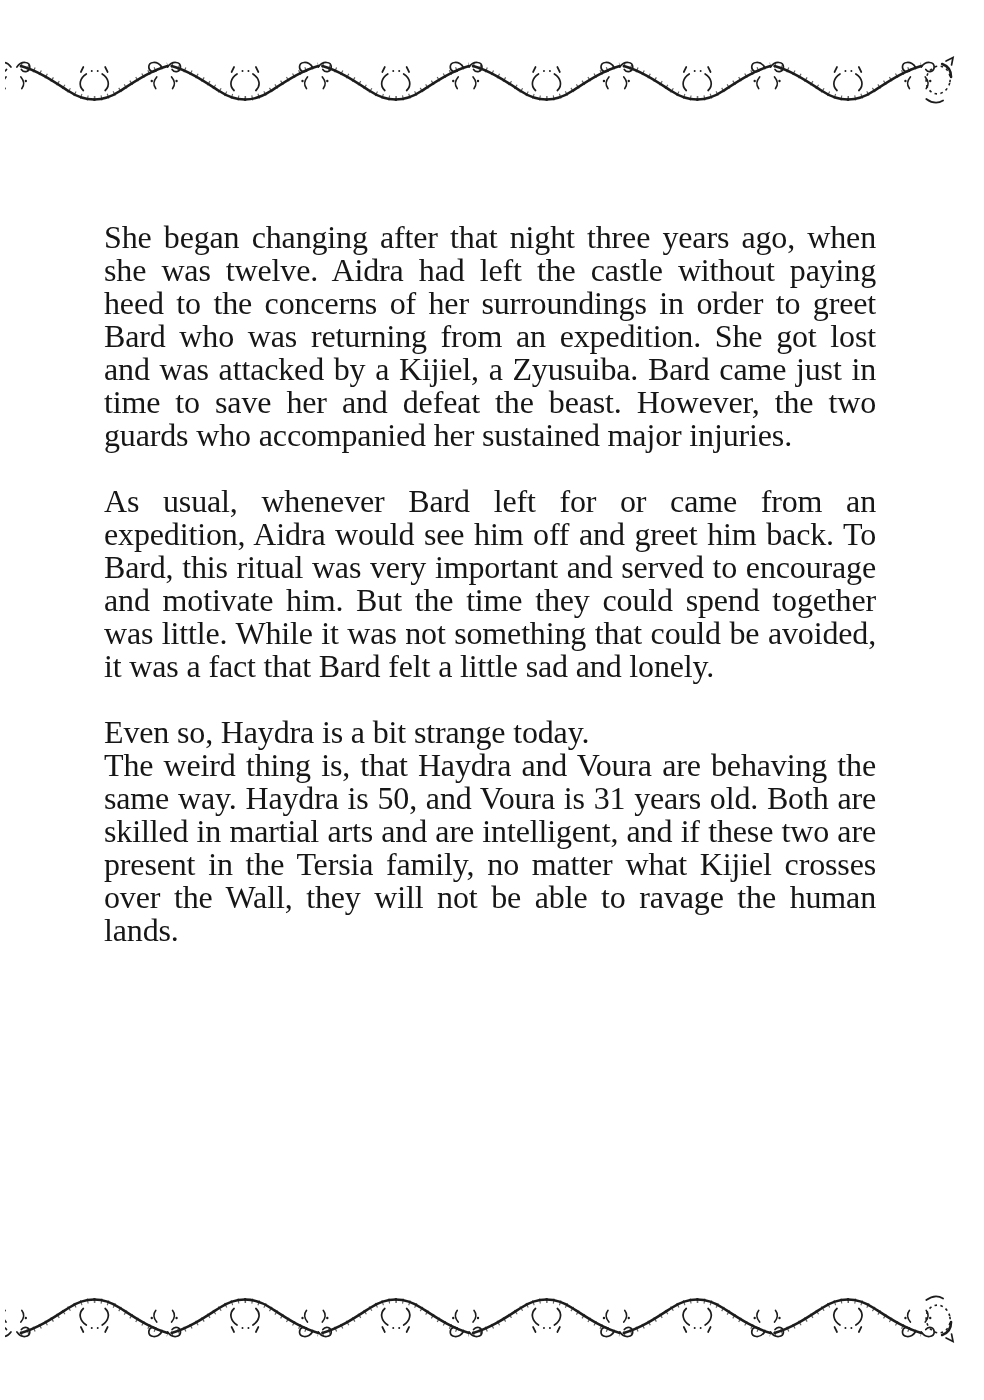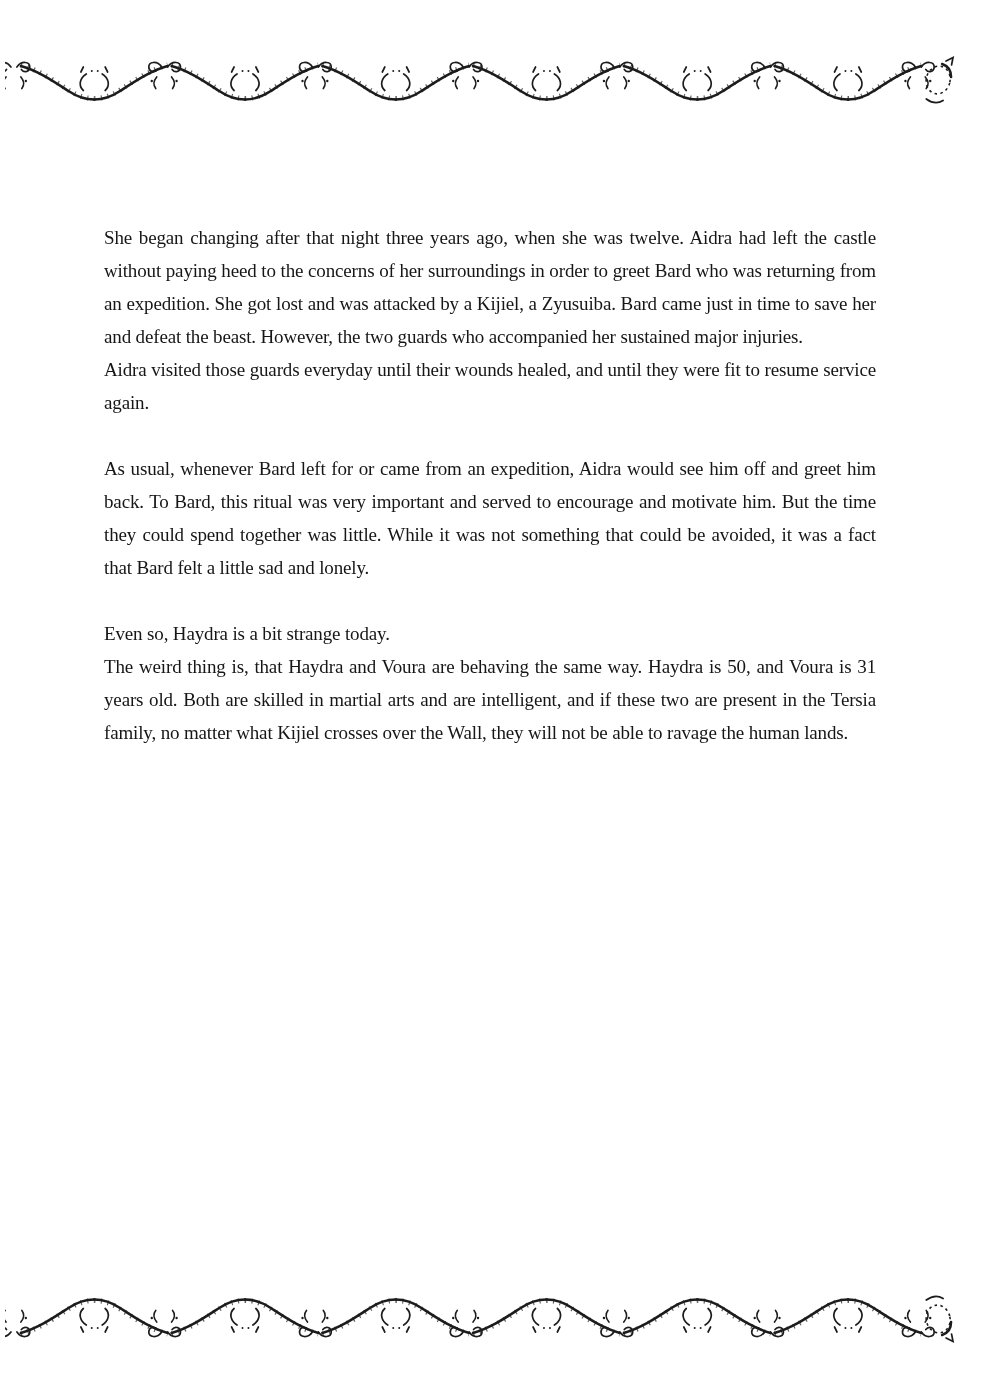--- a/index.html
+++ b/index.html
@@ -20,21 +20,21 @@
   .ink   { stroke: #1c1c1c; fill: none; stroke-width: 2.6; stroke-linecap: round; }
   .thin  { stroke-width: 1.7; }
   .serr  { stroke: #1c1c1c; fill: none; stroke-width: 5; stroke-dasharray: 1.2 5.6; opacity: .7; }
   .sketch{ stroke: #1c1c1c; fill: none; stroke-width: 1.6; stroke-dasharray: 2.6 3.4; }
   .dot   { fill: #1c1c1c; }
 
   
   .text-block {
     position: absolute;
     left: 104px; top: 221px; width: 772px;
-    font-size: 19px; line-height: 33px;
+    font-size: 32px; line-height: 33px;
     letter-spacing: -0.15px;
     color: #161616;
     text-align: justify;
   }
   .text-block p { margin: 0; }
   .text-block section + section { margin-top: 33px; }
 </style>
 </head>
 <body>
 
@@ -90,21 +90,20 @@
     </defs>
   </svg>
 
   <svg class="border border-top" viewBox="0 0 960 64" preserveAspectRatio="none">
     <use href="#border-full"></use>
   </svg>
 
   <main class="text-block">
     <section>
       <p>She began changing after that night three years ago, when she was twelve. Aidra had left the castle without paying heed to the concerns of her surroundings in order to greet Bard who was returning from an expedition. She got lost and was attacked by a Kijiel, a Zyusuiba. Bard came just in time to save her and defeat the beast. However, the two guards who accompanied her sustained major injuries.</p>
-      <p>Aidra visited those guards everyday until their wounds healed, and until they were fit to resume service again.</p>
     </section>
     <section>
       <p>As usual, whenever Bard left for or came from an expedition, Aidra would see him off and greet him back. To Bard, this ritual was very important and served to encourage and motivate him. But the time they could spend together was little. While it was not something that could be avoided, it was a fact that Bard felt a little sad and lonely.</p>
     </section>
     <section>
       <p>Even so, Haydra is a bit strange today.</p>
       <p>The weird thing is, that Haydra and Voura are behaving the same way. Haydra is 50, and Voura is 31 years old. Both are skilled in martial arts and are intelligent, and if these two are present in the Tersia family, no matter what Kijiel crosses over the Wall, they will not be able to ravage the human lands.</p>
     </section>
   </main>
 

